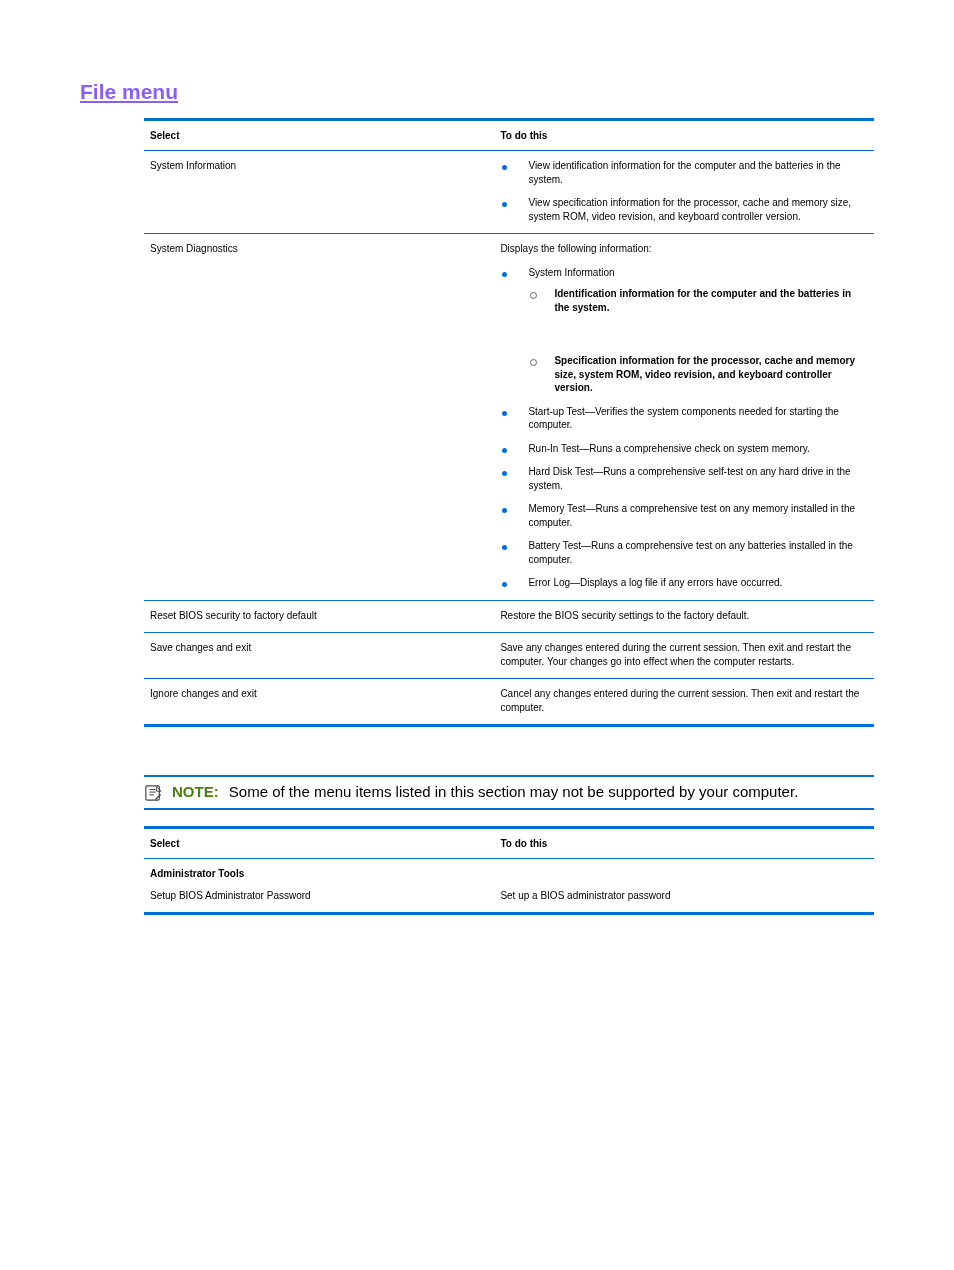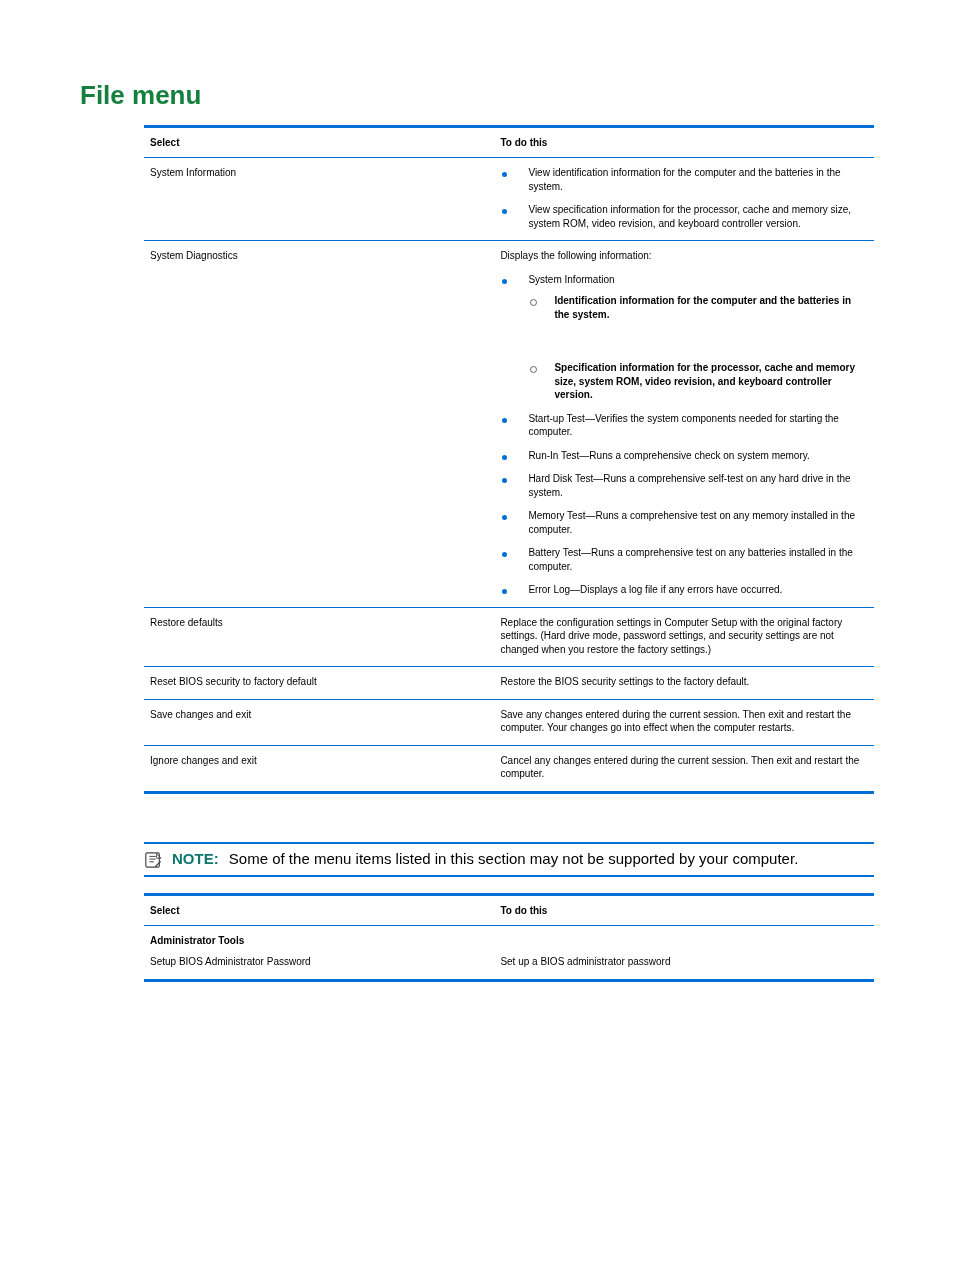--- a/index.html
+++ b/index.html
@@ -10,43 +10,44 @@
     background: #fff;
     color: #000;
     width: 954px;
   }
   .page {
     padding: 80px 80px 40px 80px;
     min-height: 1270px;
     position: relative;
   }
   h2.section-heading {
-    color: #15803d;
-    font-size: 26px;
+    color: #8b5cf6;
+    font-size: 21px;
     font-weight: bold;
     margin: 0 0 14px 0;
+    text-decoration: underline;
   }
   .spacer-sections { height: 48px; }
   .note-box {
     border-top: 2px solid #0070d6;
     border-bottom: 2px solid #0070d6;
     padding: 6px 0 6px 0;
     margin: 0 0 16px 64px;
     display: flex;
     align-items: flex-start;
     gap: 10px;
     font-size: 15px;
   }
   .note-icon {
     width: 18px;
     height: 18px;
     flex: 0 0 18px;
     margin-top: 1px;
   }
-  .note-label { color: #0f766e; font-weight: bold; margin-right: 6px; }
+  .note-label { color: #4d7c0f; font-weight: bold; margin-right: 6px; }
   table.menu-table {
     border-collapse: collapse;
     width: calc(100% - 64px);
     margin-left: 64px;
     font-size: 10px;
   }
   table.menu-table thead th {
     text-align: left;
     font-weight: bold;
     padding: 9px 6px;
@@ -147,24 +148,20 @@
             <li>Start-up Test—Verifies the system components needed for starting the computer.</li>
             <li>Run-In Test—Runs a comprehensive check on system memory.</li>
             <li>Hard Disk Test—Runs a comprehensive self-test on any hard drive in the system.</li>
             <li>Memory Test—Runs a comprehensive test on any memory installed in the computer.</li>
             <li>Battery Test—Runs a comprehensive test on any batteries installed in the computer.</li>
             <li>Error Log—Displays a log file if any errors have occurred.</li>
           </ul>
         </td>
       </tr>
       <tr>
-        <td>Restore defaults</td>
-        <td>Replace the configuration settings in Computer Setup with the original factory settings. (Hard drive mode, password settings, and security settings are not changed when you restore the factory settings.)</td>
-      </tr>
-      <tr>
         <td>Reset BIOS security to factory default</td>
         <td>Restore the BIOS security settings to the factory default.</td>
       </tr>
       <tr>
         <td>Save changes and exit</td>
         <td>Save any changes entered during the current session. Then exit and restart the computer. Your changes go into effect when the computer restarts.</td>
       </tr>
       <tr>
         <td>Ignore changes and exit</td>
         <td>Cancel any changes entered during the current session. Then exit and restart the computer.</td>

